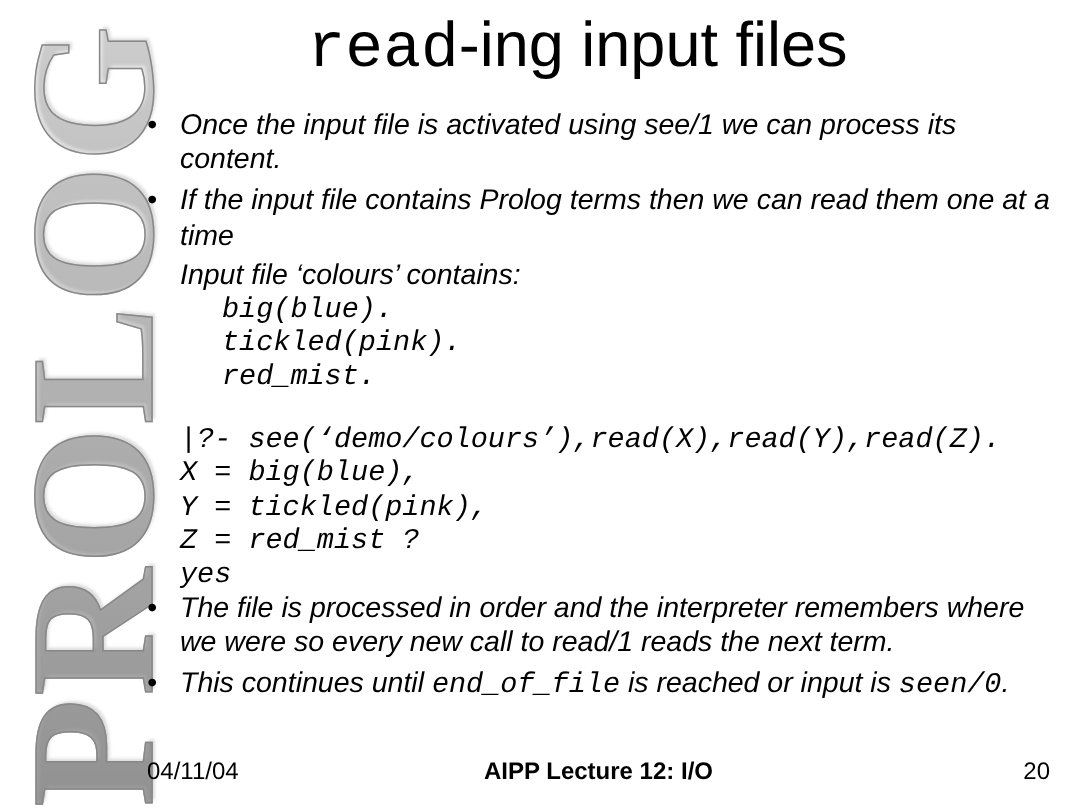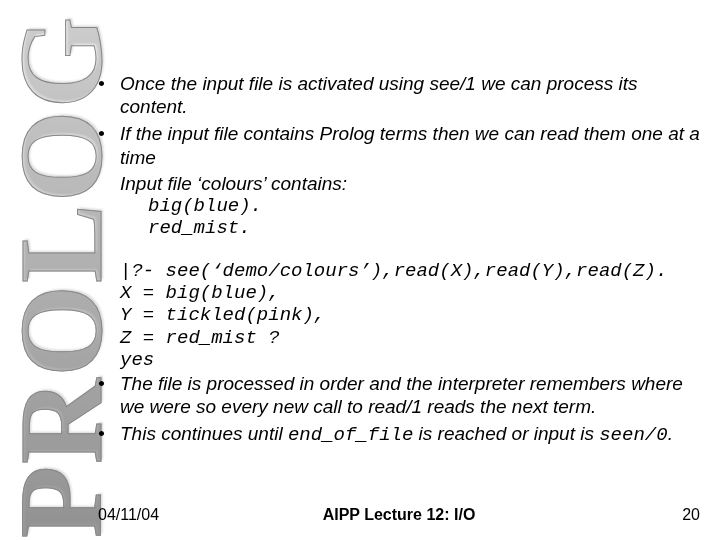--- a/index.html
+++ b/index.html
@@ -134,32 +134,36 @@
   .footer .left { position: relative; z-index: 1; }
   .footer .right { position: relative; z-index: 1; }
 </style>
 </head>
 <body>
 
 <div class="slide">
 
   <div class="sidebar-text">PROLOG</div>
 
+  <div class="title">
+    <span class="mono">read</span><span>-ing input files</span>
+  </div>
 
   <div class="body">
 
     <ul class="outer">
       <li>Once the input file is activated using see/1 we can process its content.</li>
       <li>If the input file contains Prolog terms then we can read them one at a time</li>
     </ul>
 
     <div class="indent-block flex-row">
       <div class="label">Input file ‘colours’ contains:</div>
       <div class="code-right">
         <div class="mono-line">big(blue).</div>
+        <div class="mono-line">tickled(pink).</div>
         <div class="mono-line">red_mist.</div>
       </div>
     </div>
 
     <div class="query-block"><span>|?- see(‘demo/colours’),read(X),read(Y),read(Z).</span>
 <span>X = big(blue),</span>
 <span>Y = tickled(pink),</span>
 <span>Z = red_mist ?</span>
 <span>yes</span></div>
 

